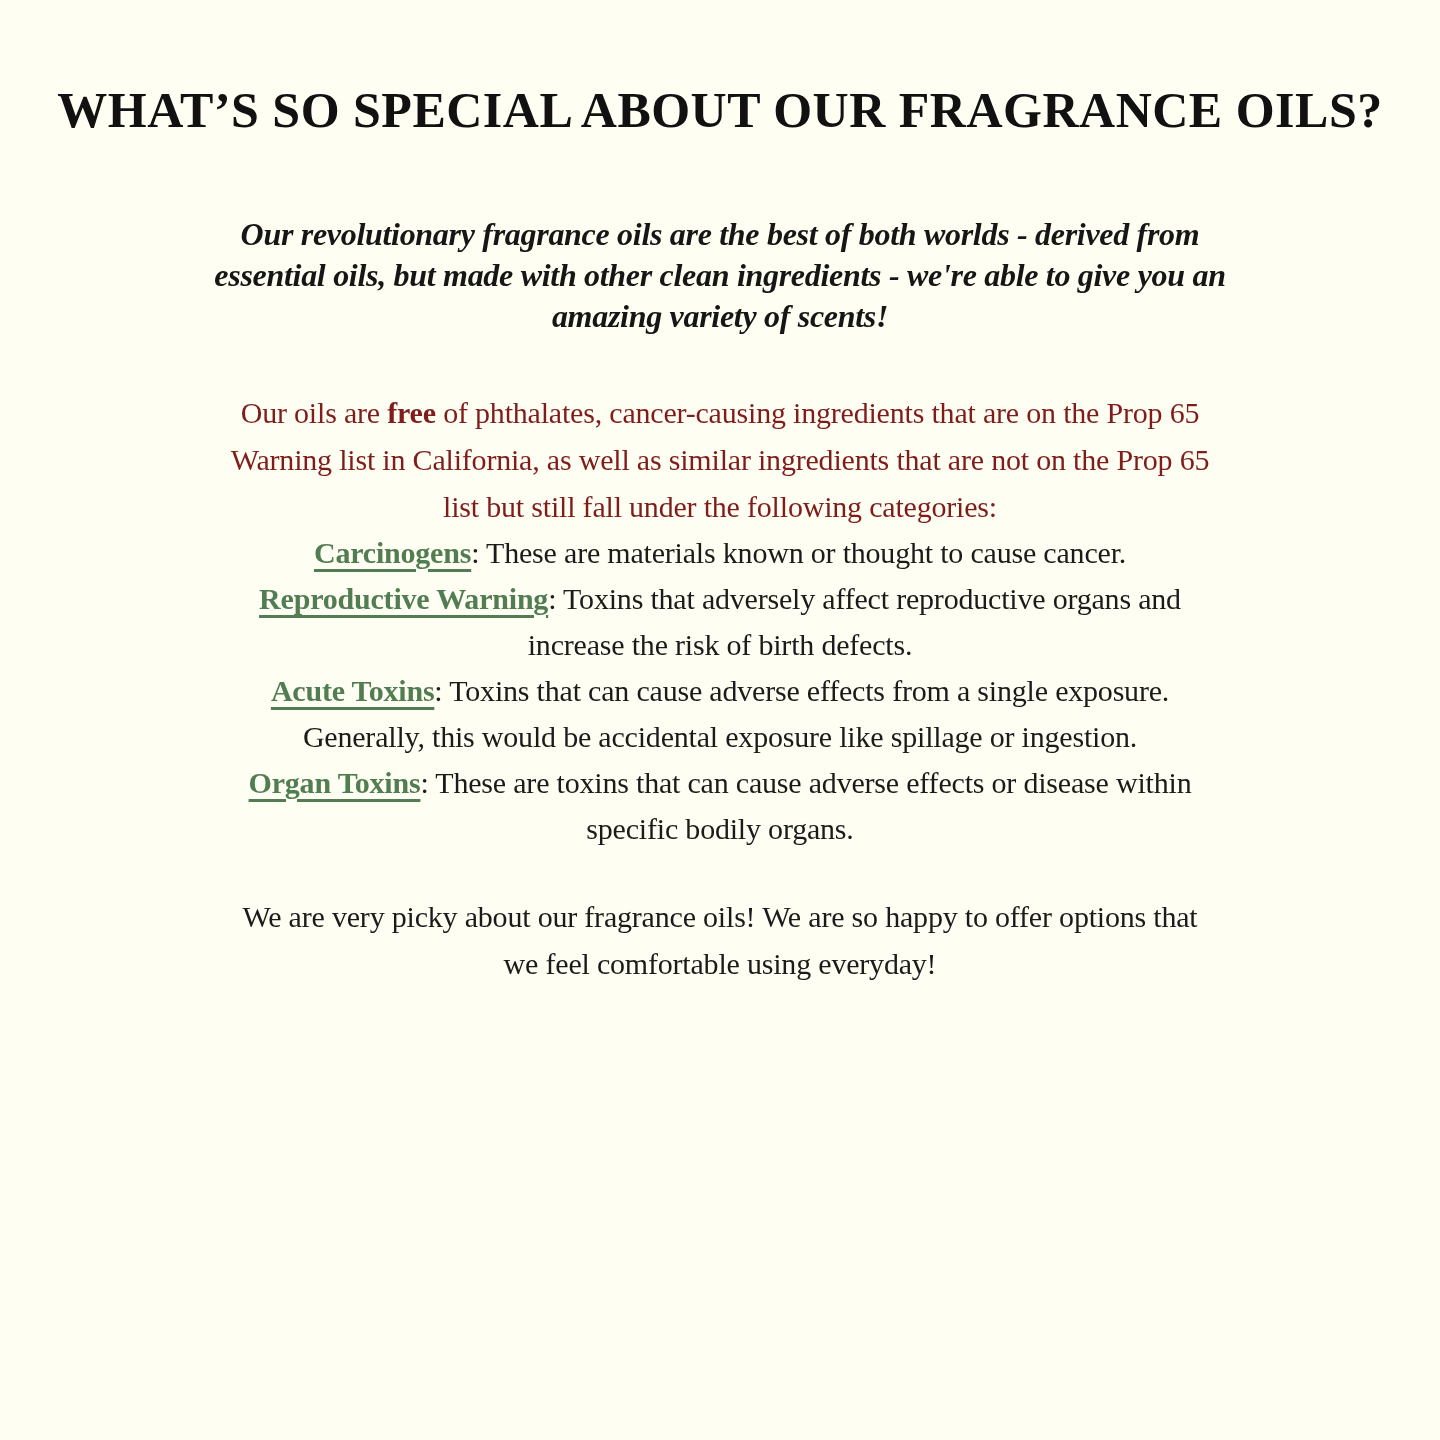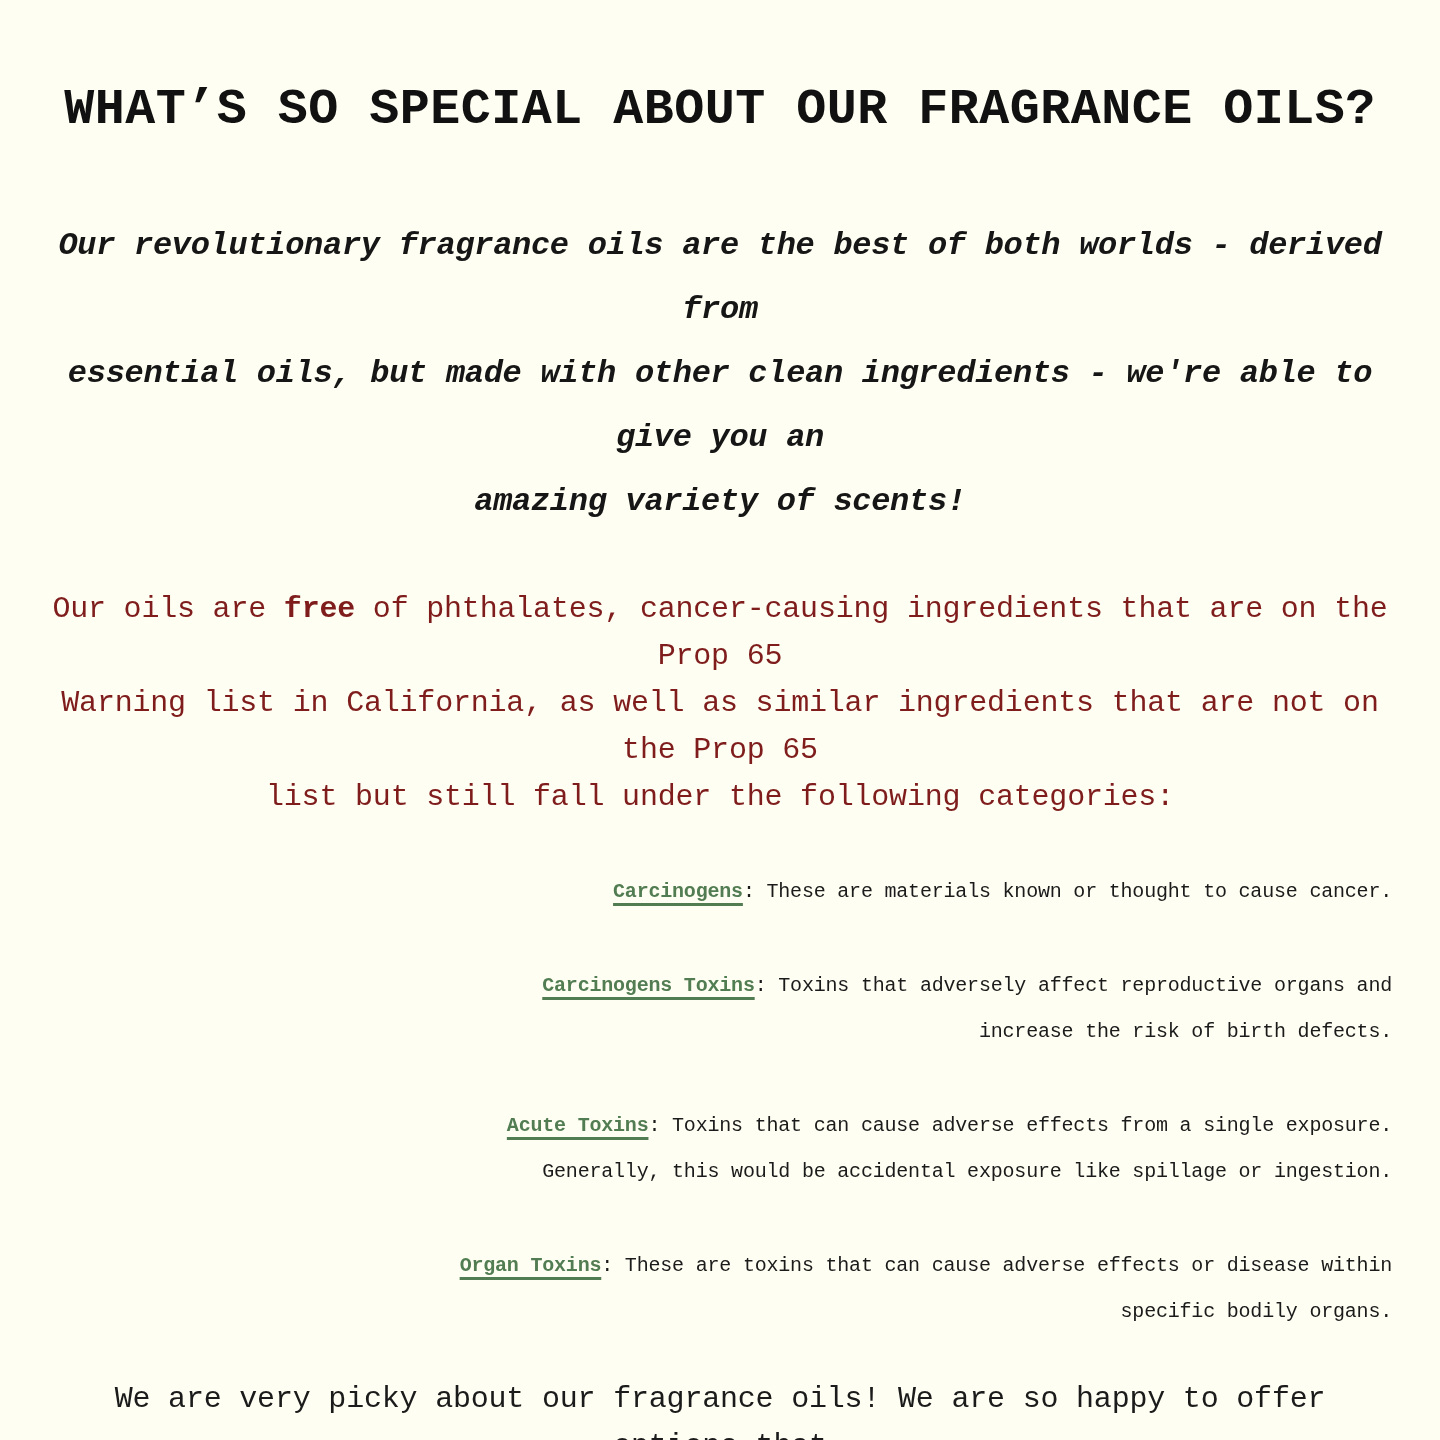--- a/index.html
+++ b/index.html
@@ -6,21 +6,21 @@
     margin: 0;
     padding: 0;
     background: #fffef2;
   }
   .page {
     position: relative;
     width: 1440px;
     height: 1440px;
     background: #fffef2;
     overflow: hidden;
-    font-family: Liberation Mono, monospace;
+    font-family: Liberation Serif, serif;
     color: #1b1b1b;
     box-sizing: border-box;
   }
   .content {
     box-sizing: border-box;
     width: 100%;
     height: 100%;
     padding: 82px 48px 0;
     text-align: center;
   }
@@ -28,46 +28,44 @@
     font-size: 50px;
     line-height: 56px;
     font-weight: 900;
     letter-spacing: 0.5px;
     color: #111111;
     white-space: nowrap;
   }
   .tagline {
     margin-top: 76px;
     font-size: 32px;
-    line-height: 64px;
+    line-height: 41px;
     font-weight: bold;
     font-style: italic;
     letter-spacing: -0.3px;
     white-space: pre-line;
     color: #161616;
   }
   .intro {
     margin-top: 52px;
     font-size: 30px;
     line-height: 47px;
     letter-spacing: -0.2px;
     white-space: pre-line;
     color: #7f1d1d;
   }
   .intro b {
     font-weight: bold;
   }
   .category {
-    margin-top: 48px;
-    font-size: 20px;
+    font-size: 30px;
     line-height: 46px;
     letter-spacing: -0.2px;
     white-space: pre-line;
     color: #1b1b1b;
-    text-align: right;
   }
   .category:first-of-type {
     margin-top: 50px;
   }
   .term {
     color: #527d52;
     font-weight: bold;
     text-decoration: underline;
     text-decoration-thickness: 3px;
     text-underline-offset: 6px;
@@ -94,21 +92,21 @@
 essential oils, but made with other clean ingredients - we're able to give you an
 amazing variety of scents!</div>
 
     <div class="intro"><span>Our oils are </span><b>free</b><span> of phthalates, cancer-causing ingredients that are on the Prop 65
 Warning list in California, as well as similar ingredients that are not on the Prop 65
 list but still fall under the following categories:</span></div>
 
     <div class="category"><span class="term">Carcinogens</span><span>: These are materials known or thought to cause cancer.</span></div>
 
 
-    <div class="category"><span class="term">Carcinogens Toxins</span><span>: Toxins that adversely affect reproductive organs and
+    <div class="category"><span class="term">Reproductive Warning</span><span>: Toxins that adversely affect reproductive organs and
 increase the risk of birth defects.</span></div>
 
     <div class="category"><span class="term">Acute Toxins</span><span>: Toxins that can cause adverse effects from a single exposure.
 Generally, this would be accidental exposure like spillage or ingestion.</span></div>
 
     <div class="category"><span class="term">Organ Toxins</span><span>: These are toxins that can cause adverse effects or disease within
 specific bodily organs.</span></div>
 
     <div class="closing">We are very picky about our fragrance oils! We are so happy to offer options that
 we feel comfortable using everyday!</div>

